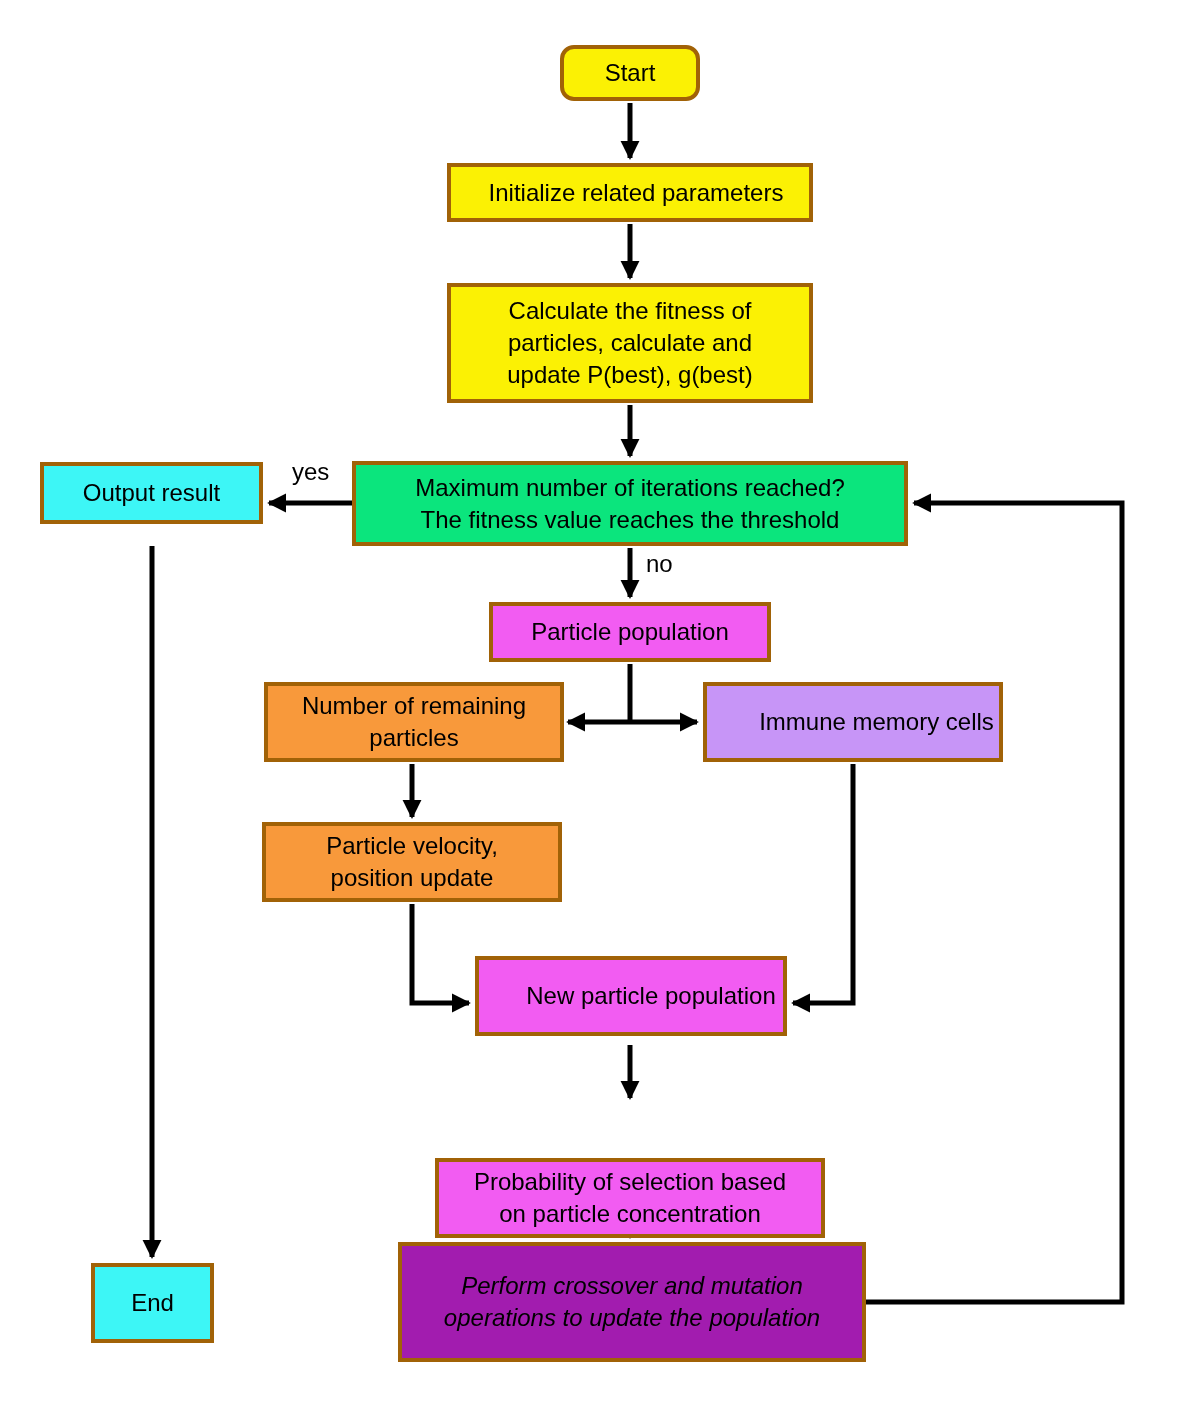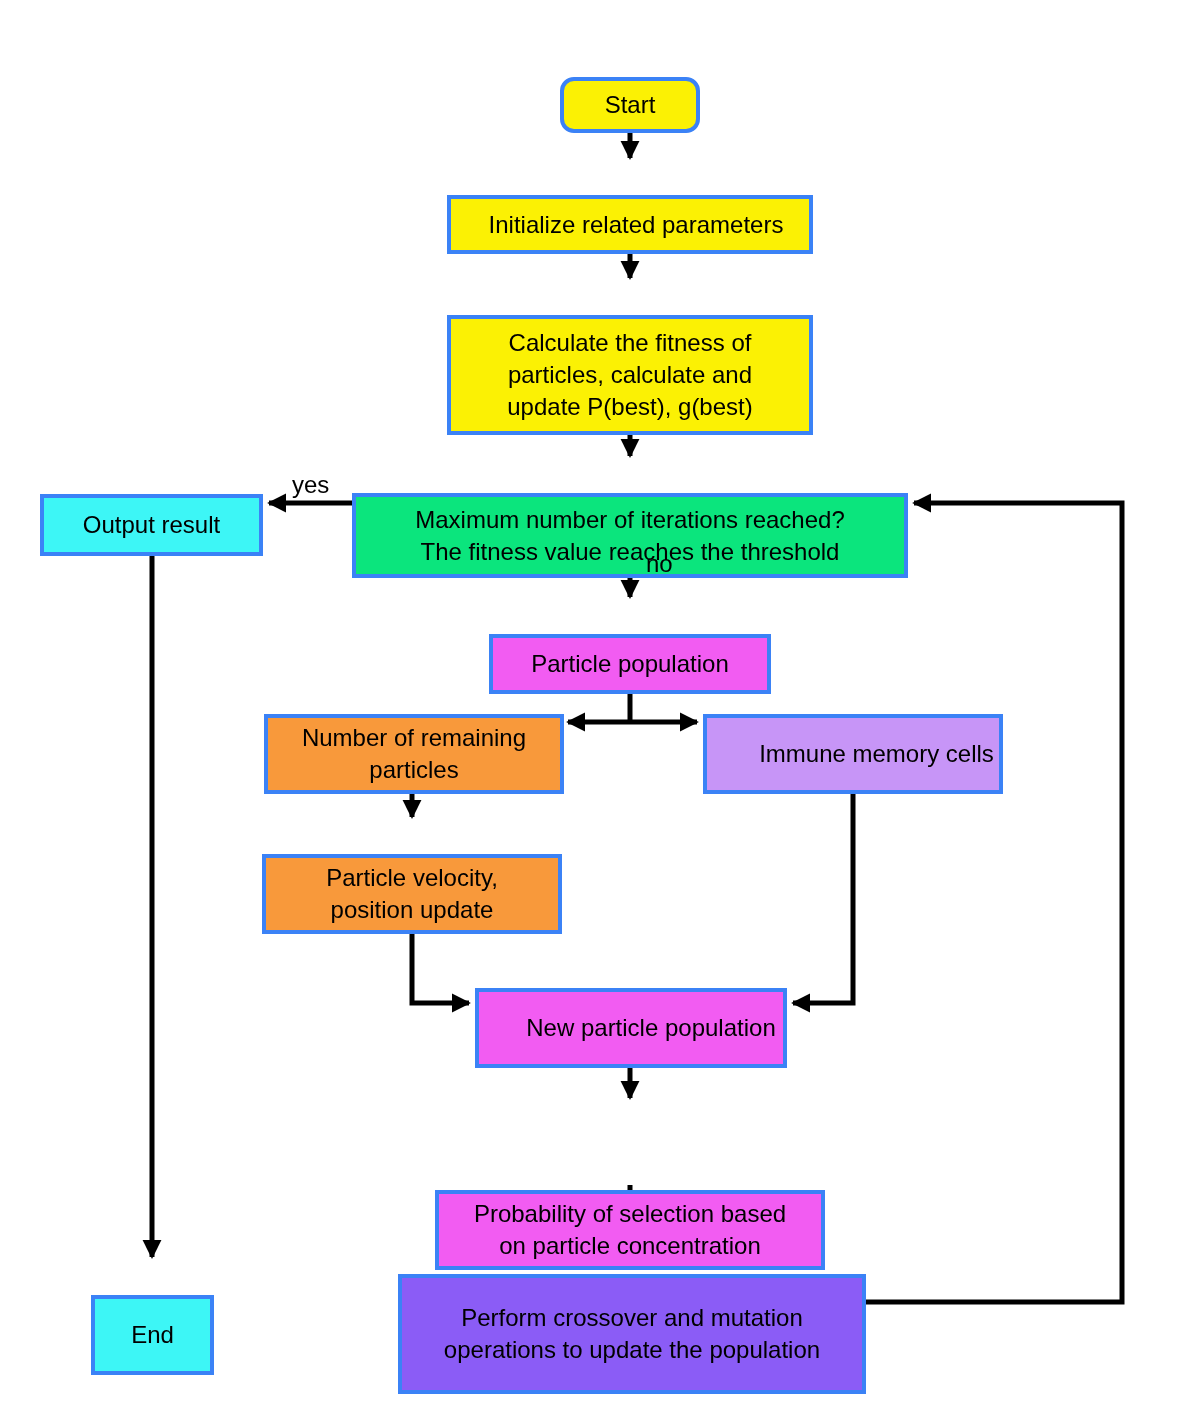--- a/index.html
+++ b/index.html
@@ -12,31 +12,30 @@
     overflow: hidden;
   }
   #edges {
     position: absolute;
     left: 0; top: 0;
     width: 1180px; height: 1404px;
   }
   .node {
     position: absolute;
     box-sizing: border-box;
-    border: 4px solid #3b82f6;
+    border: 4px solid #a16207;
     display: flex;
     align-items: center;
     justify-content: center;
     text-align: center;
     font-size: 24px;
     line-height: 1.32;
     color: #000000;
     white-space: pre-line;
     z-index: 2;
-    margin-top: 32px;
   }
   .edge-label {
     position: absolute;
     font-size: 24px;
     color: #000000;
     z-index: 3;
   }
   
   .n-start       { left:560px; top:45px;   width:140px; height:56px; border-radius:14px; }
   .n-initialize  { left:447px; top:163px;  width:366px; height:59px;padding-left:12px; }
@@ -44,21 +43,21 @@
   .n-decision    { left:352px; top:461px;  width:556px; height:85px; }
   .n-output      { left:40px;  top:462px;  width:223px; height:62px; }
   .n-population  { left:489px; top:602px;  width:282px; height:60px; }
   .n-remaining   { left:264px; top:682px;  width:300px; height:80px; }
   .n-immune      { left:703px; top:682px;  width:300px; height:80px; }
   .n-velocity    { left:262px; top:822px;  width:300px; height:80px; }
   .n-newpop     { left:475px; top:956px;  width:312px; height:80px;padding-left:40px; }
   .n-probability { left:435px; top:1158px; width:390px; height:80px; }
   .n-crossover   { left:398px; top:1242px; width:468px; height:120px; }
   .n-end         { left:91px;  top:1263px; width:123px; height:80px; }
-  .lbl-yes { left:292px; top:471px; }
+  .lbl-yes { left:292px; top:458px; }
   .lbl-no  { left:646px; top:550px; }
   .edge { stroke:#000000; stroke-width:5; fill:none; }
 </style>
 </head>
 <body>
 
 <div id="canvas">
 
   <svg id="edges" viewBox="0 0 1180 1404" xmlns="http://www.w3.org/2000/svg">
     <defs>
@@ -104,21 +103,21 @@
   <div class="node n-immune" style="background-color: rgb(199, 149, 247); padding-left: 47px;">Immune memory cells</div>
 
   <div class="node n-velocity" style="background-color: rgb(248, 153, 59);">Particle velocity,
 position update</div>
 
   <div class="node n-newpop" style="background-color: rgb(242, 92, 242);">New particle population</div>
 
   <div class="node n-probability" style="background-color: rgb(242, 92, 242);">Probability of selection based
 on particle concentration</div>
 
-  <div class="node n-crossover" style="background-color: #8b5cf6;">Perform crossover and mutation
+  <div class="node n-crossover" style="background-color: #a21caf; font-style: italic;">Perform crossover and mutation
 operations to update the population</div>
 
   <div class="node n-end" style="background-color: rgb(61, 246, 246); text-align: right;">End</div>
 
   <span class="edge-label lbl-yes">yes</span>
 
   <span class="edge-label lbl-no">no</span>
 
 </div>
 

